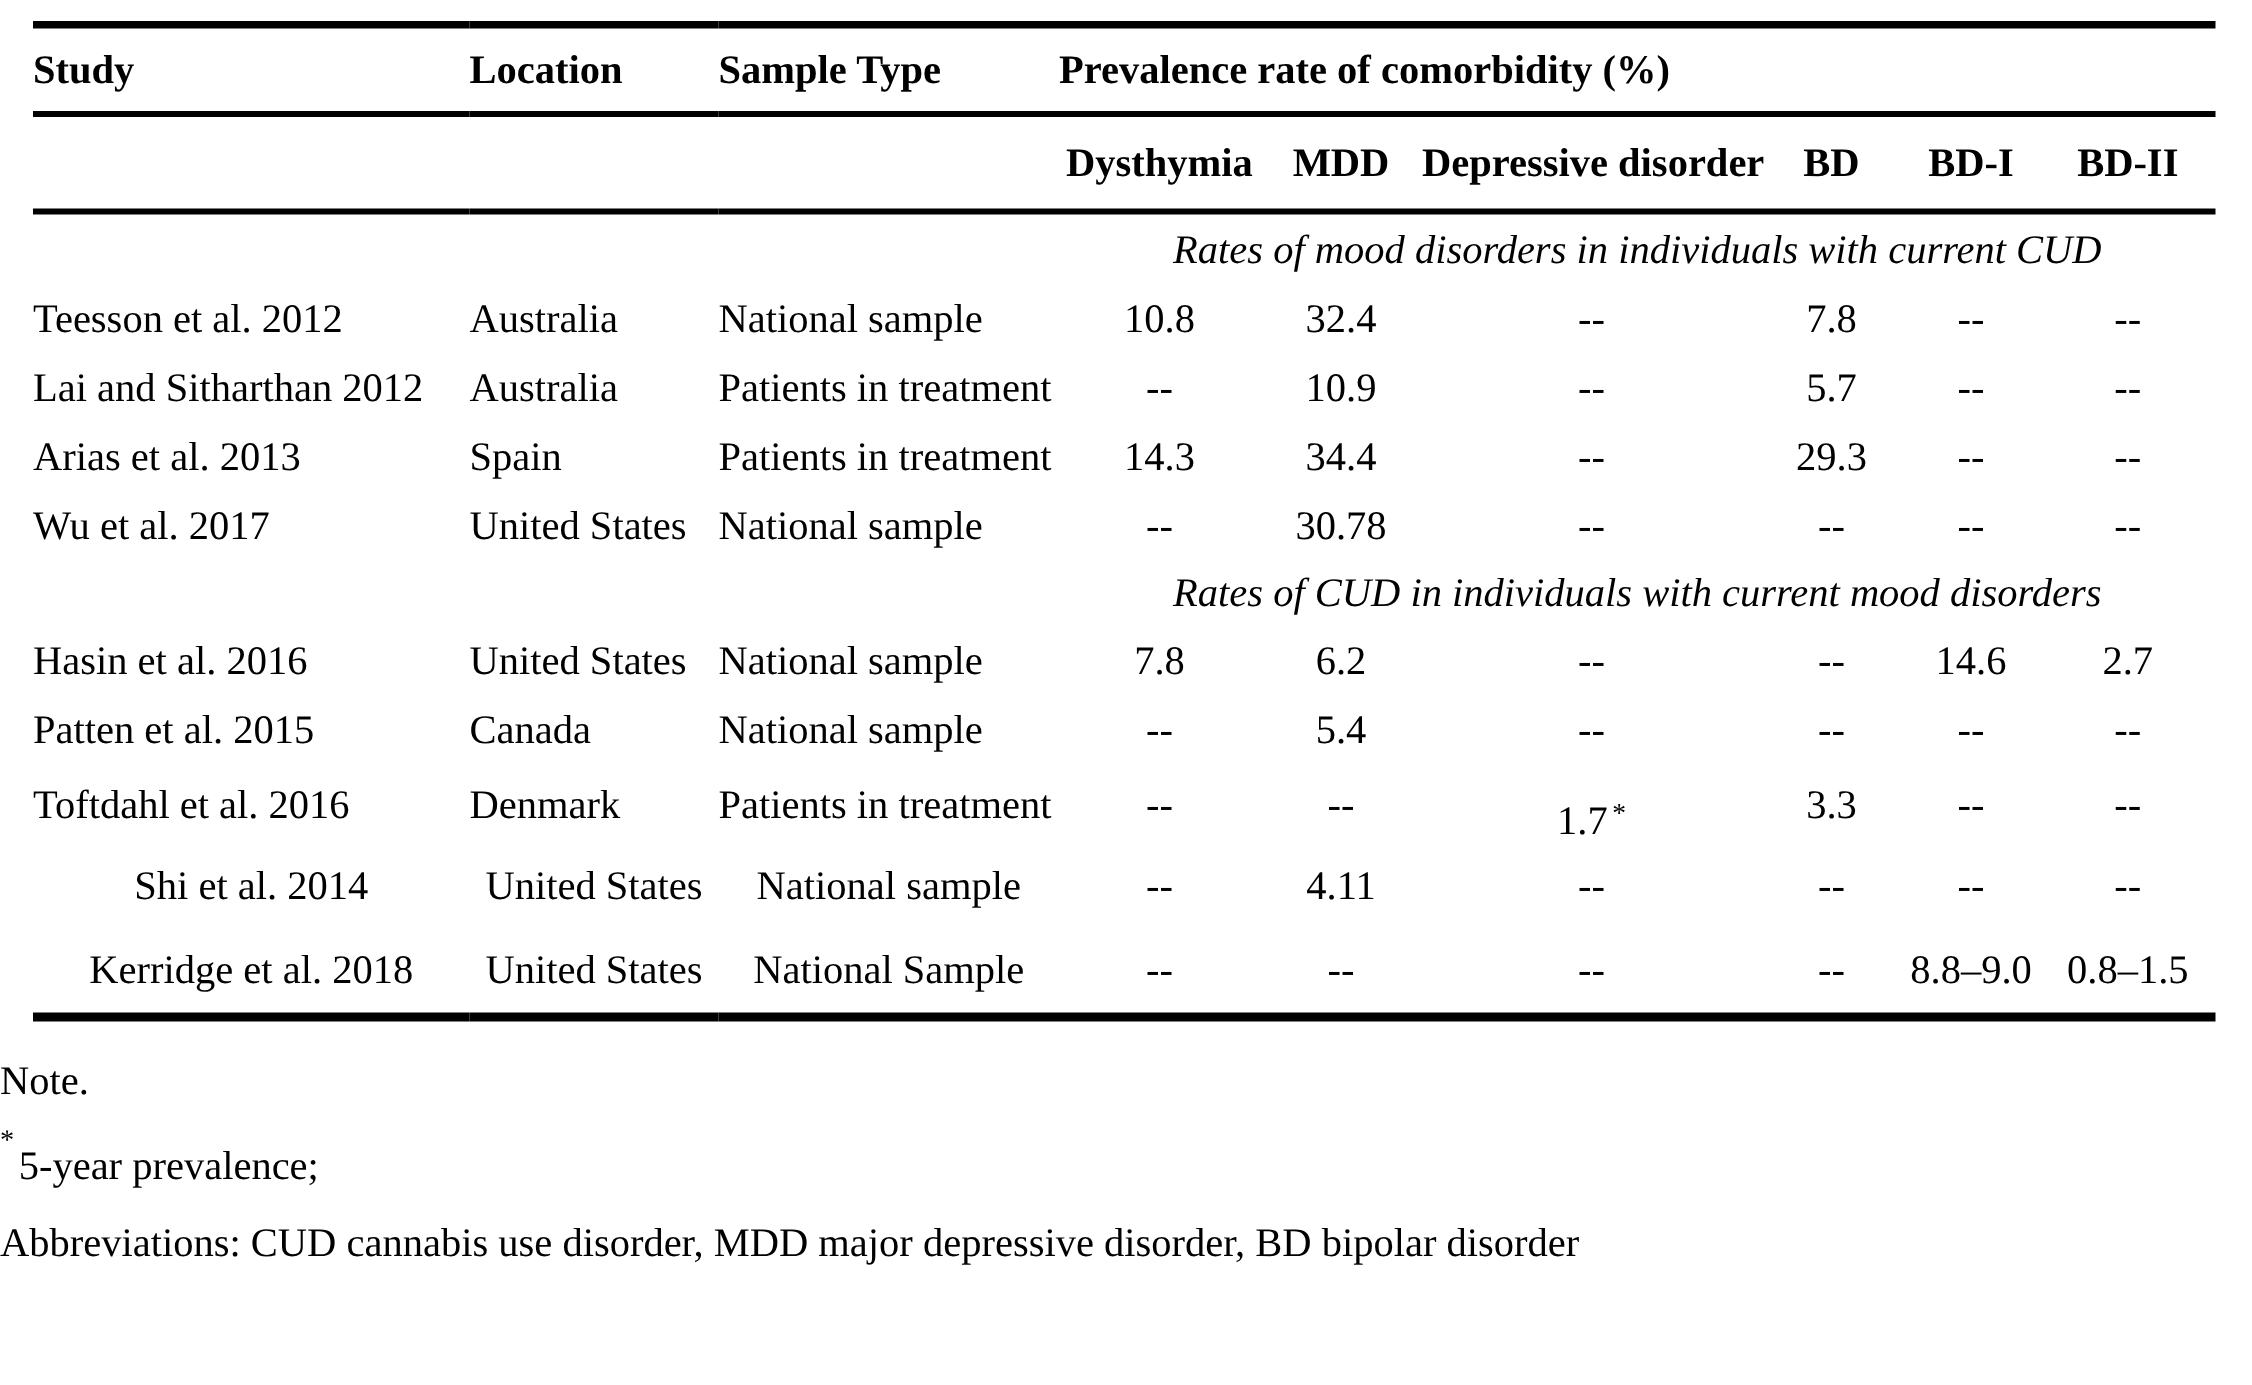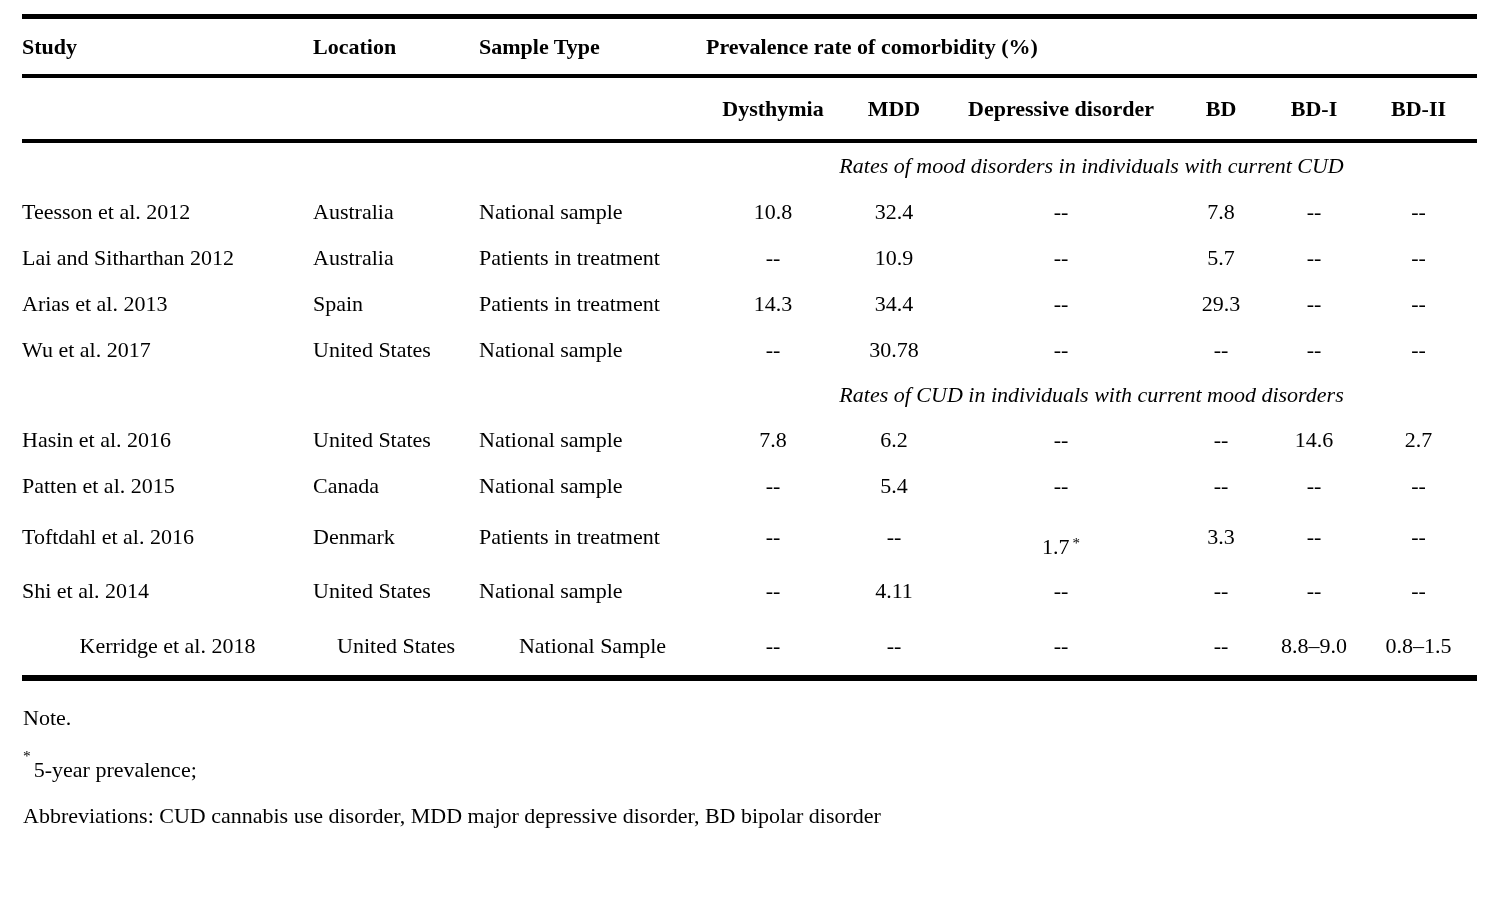--- a/index.html
+++ b/index.html
@@ -3,21 +3,21 @@
 <meta charset="utf-8">
 <style>
   html, body { margin: 0; padding: 0; background: #ffffff; }
   .page {
     position: relative;
     width: 1501px;
     height: 923px;
     background: #ffffff;
     color: #000000;
     font-family: "Liberation Serif", "DejaVu Serif", serif;
-    font-size: 22px;
+    font-size: 27px;
     overflow: hidden;
   }
   table.tbl {
     border-collapse: collapse;
     table-layout: fixed;
     width: 1455px;
     margin: 14px 0 0 22px;
     border-top: 5px solid #000;
     border-bottom: 6px solid #000;
   }
@@ -31,25 +31,25 @@
   tr.hrow1 th { height: 55px; border-bottom: 4px solid #000; text-align: left; }
   tr.hrow2 th { height: 61px; border-bottom: 4px solid #000; text-align: center; margin-left: 12px; }
   .tleft { text-align: left; }
   .tcenter { text-align: center; }
   .padfirst { padding-left: 16px; }
   tbody td { height: 46px; text-align: center; }
   tr.section td { font-style: italic; height: 46px; }
   tr.h44 td { height: 44px; }
   tr.h50 td { height: 50px; }
   tr.h55 td { height: 55px; }
-  tr.h53 td { height: 53px; }
+  tr.h53 td { height: 53px; text-align: center; }
   tr.h58 td { height: 58px; text-align: center; }
   .vshift { display: inline-block; transform: translateY(10px); }
   sup.star { font-size: 0.68em; margin-left: 3px; position: relative; top: 2px; }
-  .notes { margin-left: 23px; }
+  .notes { }
   .note-line { margin: 24px 0 0 0; }
   .footnote-line { margin: 24px 0 0 0; }
   .abbrev-line { margin: 20px 0 0 0; }
   .fn-star { font-size: 0.7em; position: relative; top: -0.55em; margin-right: 3px; }
 </style>
 </head>
 <body>
 
 <div class="page">
 

